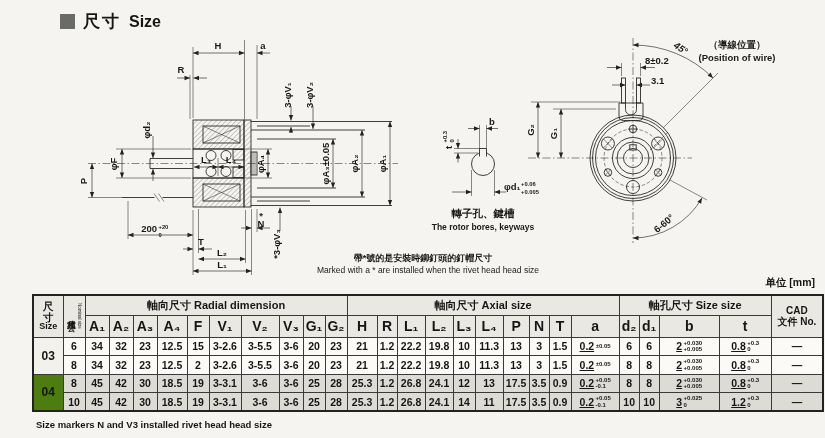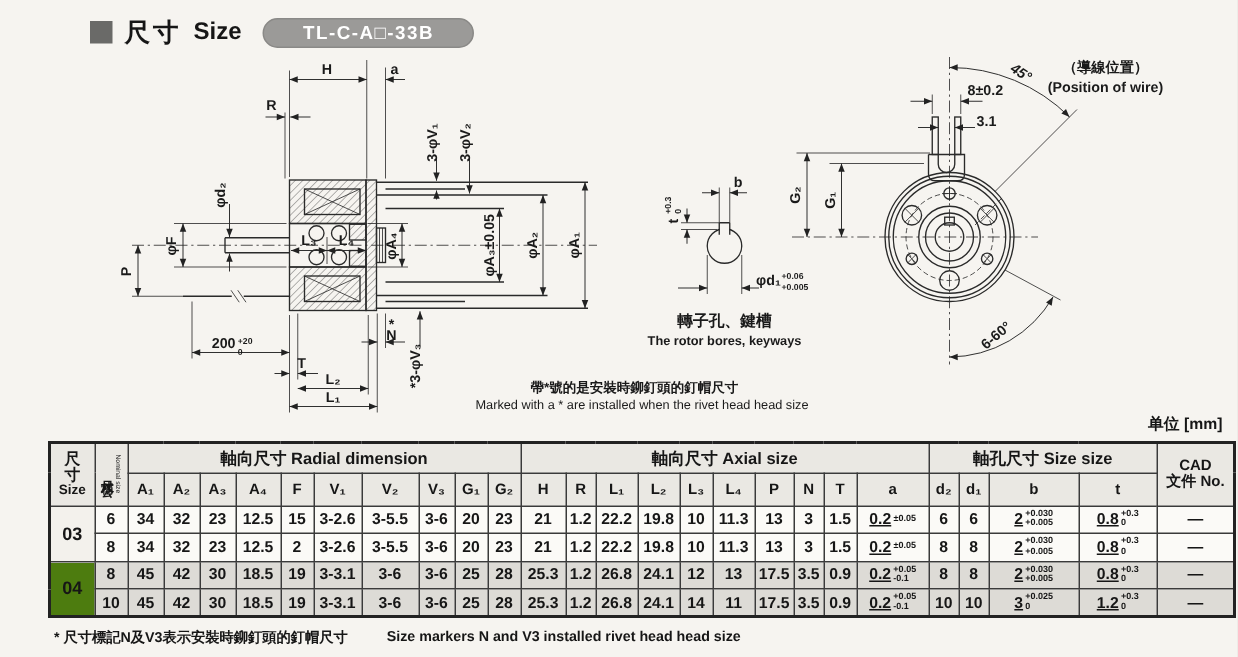--- a/index.html
+++ b/index.html
@@ -35,21 +35,21 @@
   table{border-collapse:collapse;table-layout:fixed;width:791px;background:#fbfaf7;}
   th,td{border:1px solid #3a3a3a;padding:0;text-align:center;vertical-align:middle;
         font-weight:bold;font-size:10.5px;overflow:hidden;}
   table{border:2px solid #222;}
   thead th{background:#eae8e3;}
   tr.hrow1{height:20px;}
   tr.hrow2{height:22px;}
   tbody tr{height:18.5px;}
   tbody tr.shaded td{background:#dddbd6;}
   .ghead{font-size:11px;}
-  .colh{font-size:10px;}
+  .colh{font-size:14px;}
   td.glabel{font-size:12px;background:#f3f1ec;}
   tr.shaded td.glabel{background:#4d7c0f;}
   .corner-cjk{width:13px;margin:0 auto;line-height:1;font-size:10.5px;word-break:break-all;}
   .corner-en{font-size:9px;line-height:1;}
   .nomwrap{display:flex;justify-content:center;align-items:center;height:40px;}
   .vcjk{writing-mode:vertical-rl;text-orientation:upright;font-size:8.5px;line-height:1;letter-spacing:-1px;}
   .ven{writing-mode:vertical-rl;font-size:4.5px;line-height:1;font-weight:normal;}
   .cadh{font-size:10px;line-height:1.15;text-align:center;}
   .tw{display:inline-flex;align-items:center;justify-content:center;gap:1.5px;}
   .tv{font-size:10.5px;text-decoration:underline;}
@@ -252,21 +252,20 @@
     </g>
 
     <text class="note" x="423" y="261" text-anchor="middle">帶*號的是安裝時鉚釘頭的釘帽尺寸</text>
     <text class="note2" x="428" y="272.5" text-anchor="middle">Marked with a * are installed when the rivet head head size</text>
   </svg>
 
   <div id="titlebar">
     <span class="sq"></span>
     <span class="t-cjk">尺寸</span>
     <span class="t-en">Size</span>
-    <span class="badge">TL-C-A□-33B</span>
   </div>
 
   <div id="unit">单位 [mm]</div>
 
   <div id="tblwrap">
     <table>
       <colgroup>
         <col style="width:30px">
           <col style="width:22px">
         <col style="width:24px">
@@ -536,17 +535,16 @@
                   <span>0</span>
                 </span>
               </span></td>
             <td>—</td>
           </tr>
         </tbody>
     </table>
   </div>
 
   <div id="footnote">
-    <span>* 尺寸標記N及V3表示安裝時鉚釘頭的釘帽尺寸</span>
     <span>Size markers N and V3 installed rivet head head size</span>
   </div>
 
 </div>
 
 </body></html>

